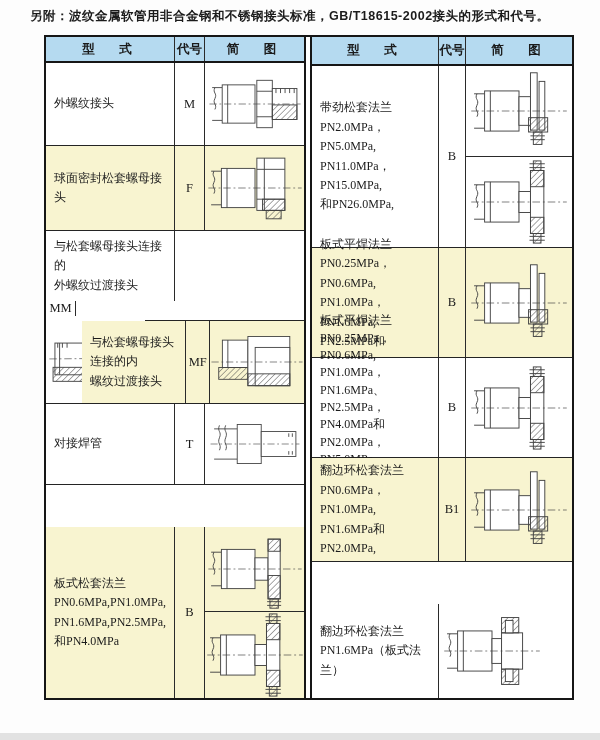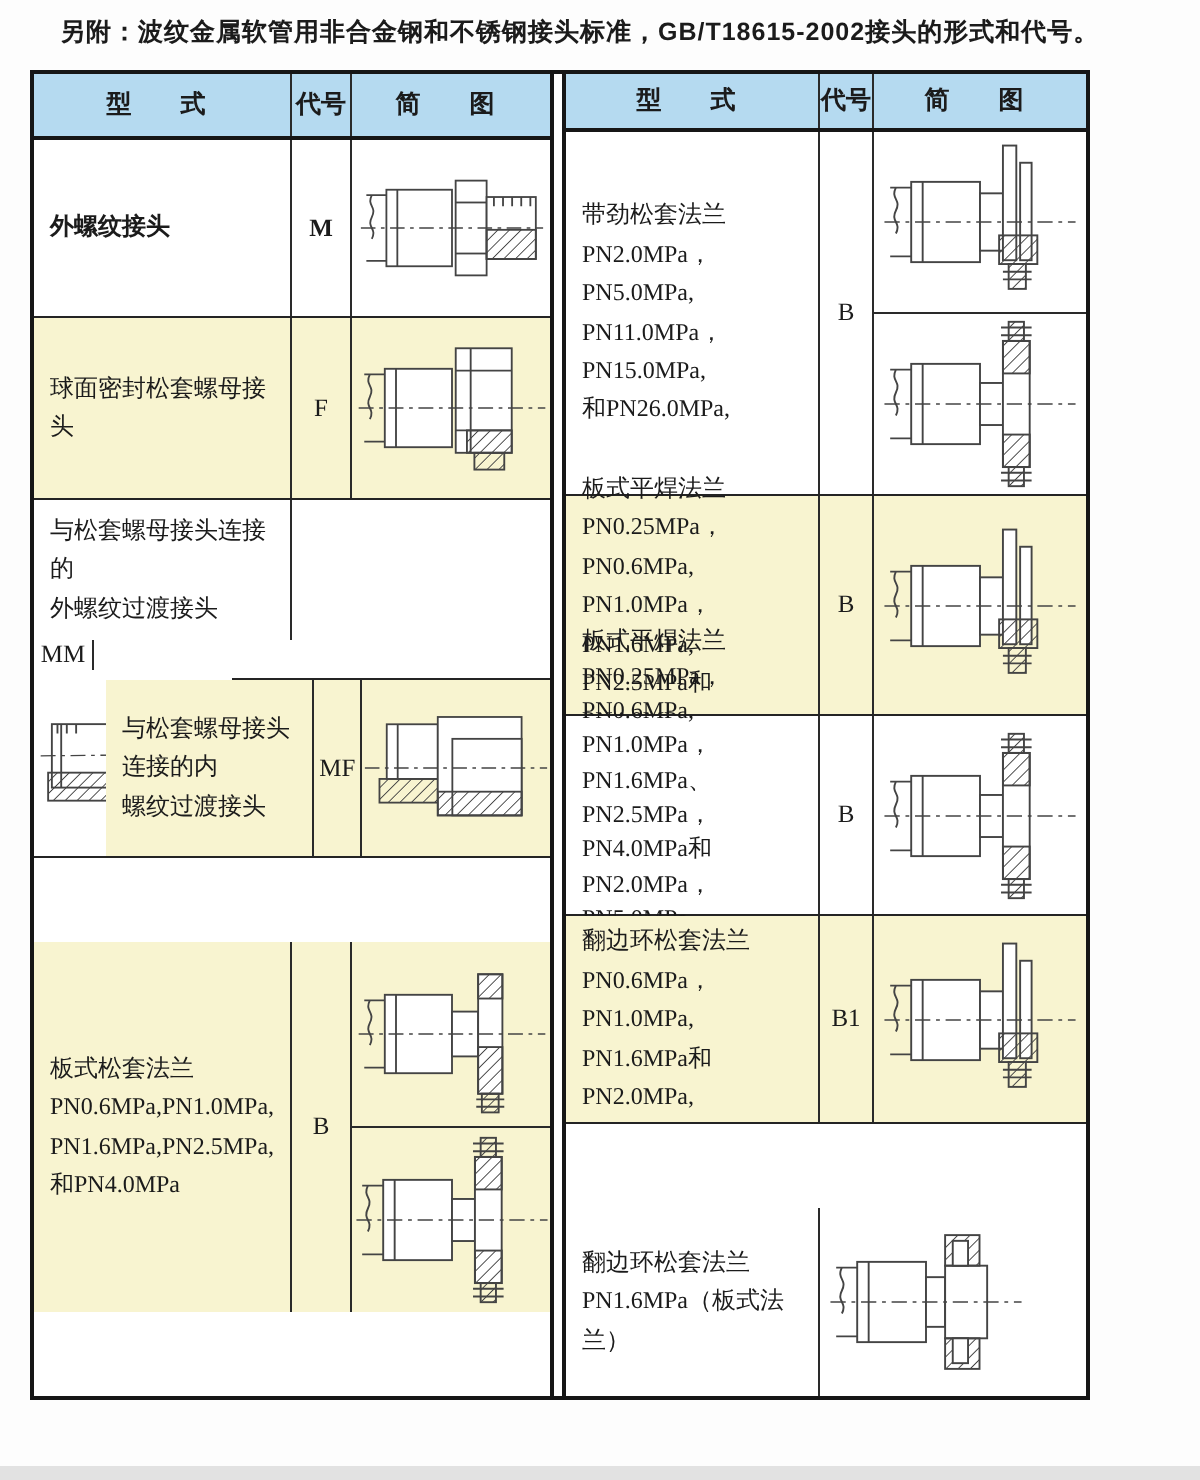--- a/index.html
+++ b/index.html
@@ -5,21 +5,21 @@
   * { margin:0; padding:0; box-sizing:border-box; }
   html,body { width:600px; height:740px; background:#fdfdfd; overflow:hidden; }
   body { font-family:"Liberation Sans", sans-serif; color:#1b1b1b; position:relative; }
 
   .doc-title{
     position:absolute; left:30px; top:8px; width:560px;
     font-size:12.5px; font-weight:bold; letter-spacing:0.5px;
   }
 
   .table-wrap{
-    position:absolute; left:15px; top:35px; width:530px; height:665px;
+    position:absolute; left:44px; top:35px; width:530px; height:665px;
     display:flex; border:2px solid #161616; background:#fff;
   }
   .half{ display:flex; flex-direction:column; }
   .half.left{ width:260px; border-right:2px solid #161616; }
   .divider{ width:4px; background:#fff; }
   .half.right{ width:260px; border-left:2px solid #161616; flex:1; }
 
   .hrow{ display:flex; height:33px; background:var(--header-bg,#b5daf0);
          border-bottom:2px solid #161616; }
   .hcell{ display:flex; align-items:center; justify-content:center;
@@ -59,21 +59,21 @@
 
 <div class="table-wrap">
 
   <div class="half left">
     <div class="hrow">
       <div class="hcell c-type">型　式</div>
       <div class="hcell c-code" style="letter-spacing:0;">代号</div>
       <div class="hcell c-diag">简　图</div>
     </div>
 
-    <div class="row" style="height:89px;font-weight:bold;">
+    <div class="row" style="height:89px;">
       <div class="cell type c-type">外螺纹接头</div>
       <div class="cell code c-code">M</div>
       <div class="cell diag c-diag">
         <div class="dwrap">
             <svg viewBox="0 0 100 90" width="94" height="82">
               <defs>
                 <pattern id="h0" width="4.5" height="4.5" patternUnits="userSpaceOnUse" patternTransform="rotate(45)">
                   <line x1="0" y1="0" x2="0" y2="4.5" stroke="#444444" stroke-width="1"></line>
                 </pattern>
               </defs>
@@ -161,20 +161,35 @@
 <rect x="8" y="51" width="32" height="13" fill="url(#h3)" stroke="#444444" stroke-width="1"></rect>
 <rect x="40" y="17" width="46" height="54" fill="#fff" stroke="#444444" stroke-width="1"></rect>
               <rect x="48" y="29" width="38" height="42" fill="#fff" stroke="#444444" stroke-width="1"></rect>
 <rect x="40" y="58" width="46" height="13" fill="url(#h3)" stroke="#444444" stroke-width="1"></rect>
               <line x1="0" y1="45" x2="100" y2="45" stroke="#444444" stroke-width="0.7" stroke-dasharray="8 3 2 3"></line>
             </svg>
           </div>
       </div>
     </div>
 
+    <div class="row" style="height:88px;">
+      <div class="cell type c-type">对接焊管</div>
+      <div class="cell code c-code">T</div>
+      <div class="cell diag c-diag">
+        <div class="dwrap">
+            <svg viewBox="0 0 100 90" width="94" height="80">
+<path d="M4,28 H30 M4,62 H30 M10,24 c-3,7 3,7 0,14 c-3,7 3,7 0,14 M17,24 c-3,7 3,7 0,14 c-3,7 3,7 0,14" stroke="#444444" fill="none" stroke-width="1"></path>
+<rect x="30" y="23" width="27" height="44" fill="#fff" stroke="#444444" stroke-width="1"></rect>
+<rect x="57" y="31" width="39" height="28" fill="#fff" stroke="#444444" stroke-width="1"></rect>
+              <path d="M88,33 v4 M92,33 v4 M88,53 v4 M92,53 v4" stroke="#444444" fill="none" stroke-width="1"></path>
+              <line x1="0" y1="45" x2="100" y2="45" stroke="#444444" stroke-width="0.7" stroke-dasharray="8 3 2 3"></line>
+            </svg>
+          </div>
+      </div>
+    </div>
 
     <div class="row hl" style="height:185px;">
       <div class="cell type c-type">板式松套法兰
 PN0.6MPa,PN1.0MPa,
 PN1.6MPa,PN2.5MPa,
 和PN4.0MPa</div>
       <div class="cell code c-code">B</div>
       <div class="cell diag c-diag">
         <div class="dwrap split-top">
             <svg viewBox="0 0 100 90" width="96" height="84">

